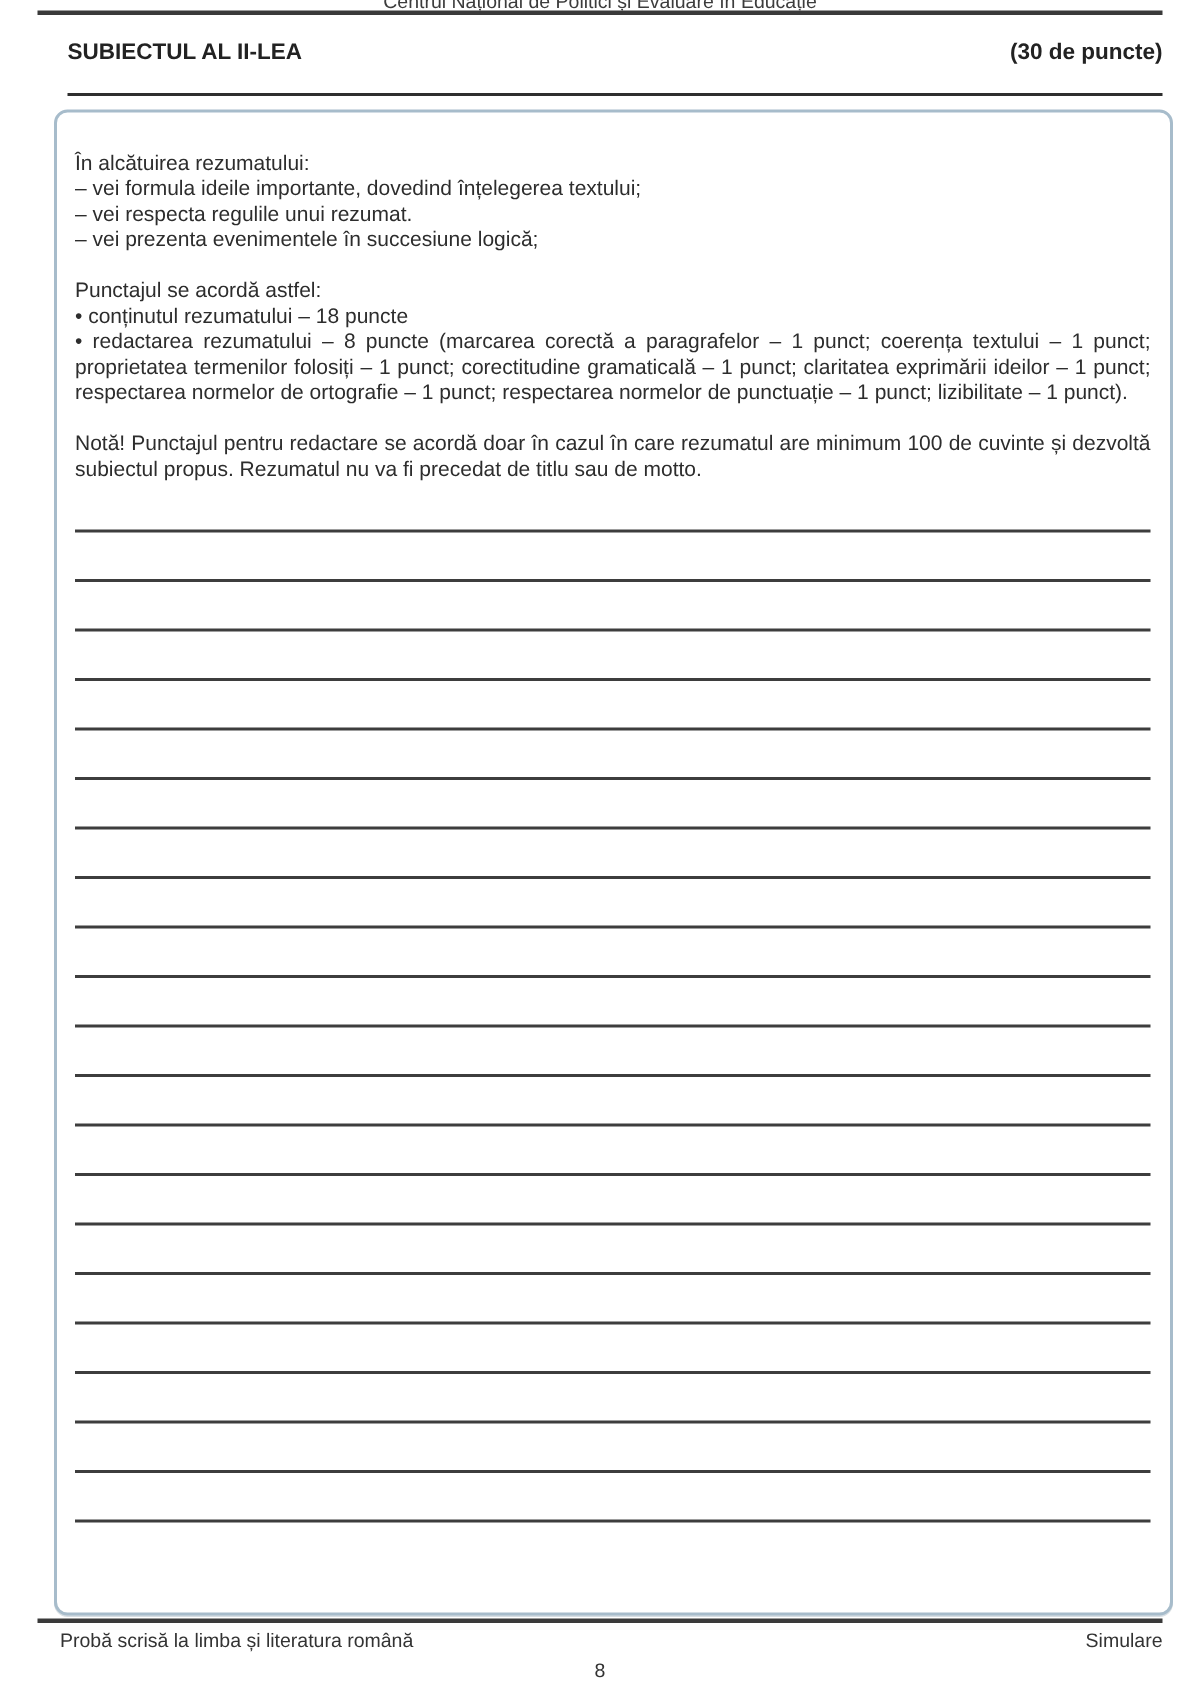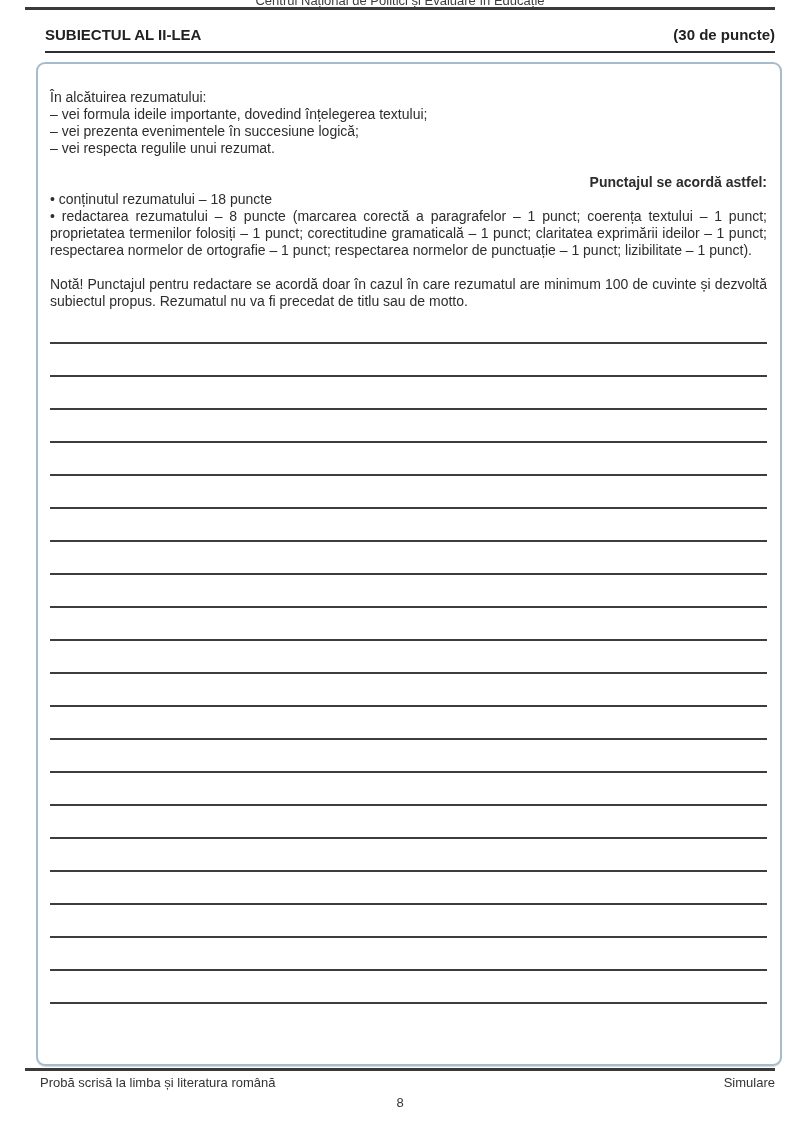--- a/index.html
+++ b/index.html
@@ -26,38 +26,38 @@
   .inst-text{
     margin:-7px 0 0 0;text-align:center;
     font-size:13px;line-height:15px;color:#3c3c3c;
   }
 
   
   .subject-row{
     margin:16px 25px 0 45px;
     display:flex;justify-content:space-between;align-items:flex-end;
     font-size:15px;font-weight:bold;line-height:17px;
-    border-bottom:2px solid #2e2e2e;padding-bottom:8px;
+    border-bottom:2px solid #2e2e2e;padding-bottom:19px;
     color:#222;
   }
 
   
   .task-box{
     margin:9px 18px 0 36px;
     width:746px;height:1004px;
     border:2px solid var(--box-border);
     border-radius:9px;
     padding:8px 13px 0 12px;
     background:#fff;
     box-shadow:0 1px 0 rgba(140,160,175,.35);
   }
   .task-box p{margin:0;font-size:14px;line-height:17px;}
   .prompt{font-weight:bold;}
   .req-intro{margin-top:17px !important;}
-  .scoring-title{margin-top:17px !important;font-weight:bold;text-align:right;}
+  .scoring-title{margin-top:17px !important;font-weight:normal;}
   .scoring-detail{text-align:justify;}
   .note-para{margin-top:17px !important;text-align:justify;}
   .note-label{font-weight:normal;margin-right:4px;}
 
   
   .lines{margin:1px 0 0 0;}
   .wline{
     height:33px;
     border-bottom:2px solid var(--wline);
   }
@@ -88,22 +88,22 @@
 
   <div class="subject-row">
     <span>SUBIECTUL AL II-LEA</span>
     <span>(30 de puncte)</span>
   </div>
 
   <div class="task-box">
 
     <p class="req-intro">În alcătuirea rezumatului:</p>
     <p>– vei formula ideile importante, dovedind înțelegerea textului;</p>
+    <p>– vei respecta regulile unui rezumat.</p>
     <p>– vei prezenta evenimentele în succesiune logică;</p>
-    <p>– vei respecta regulile unui rezumat.</p>
 
     <p class="scoring-title">Punctajul se acordă astfel:</p>
     <p>• conținutul rezumatului – 18 puncte</p>
     <p class="scoring-detail">• redactarea rezumatului – 8 puncte (marcarea corectă a paragrafelor – 1 punct; coerența textului – 1 punct; proprietatea termenilor folosiți – 1 punct; corectitudine gramaticală – 1 punct; claritatea exprimării ideilor – 1 punct; respectarea normelor de ortografie – 1 punct; respectarea normelor de punctuație – 1 punct; lizibilitate – 1 punct).</p>
 
     <p class="note-para"><span class="note-label">Notă!</span><span>Punctajul pentru redactare se acordă doar în cazul în care rezumatul are minimum 100 de cuvinte și dezvoltă subiectul propus. Rezumatul nu va fi precedat de titlu sau de motto.</span></p>
 
     <div class="lines">
         <div class="wline"></div>
         <div class="wline"></div>

